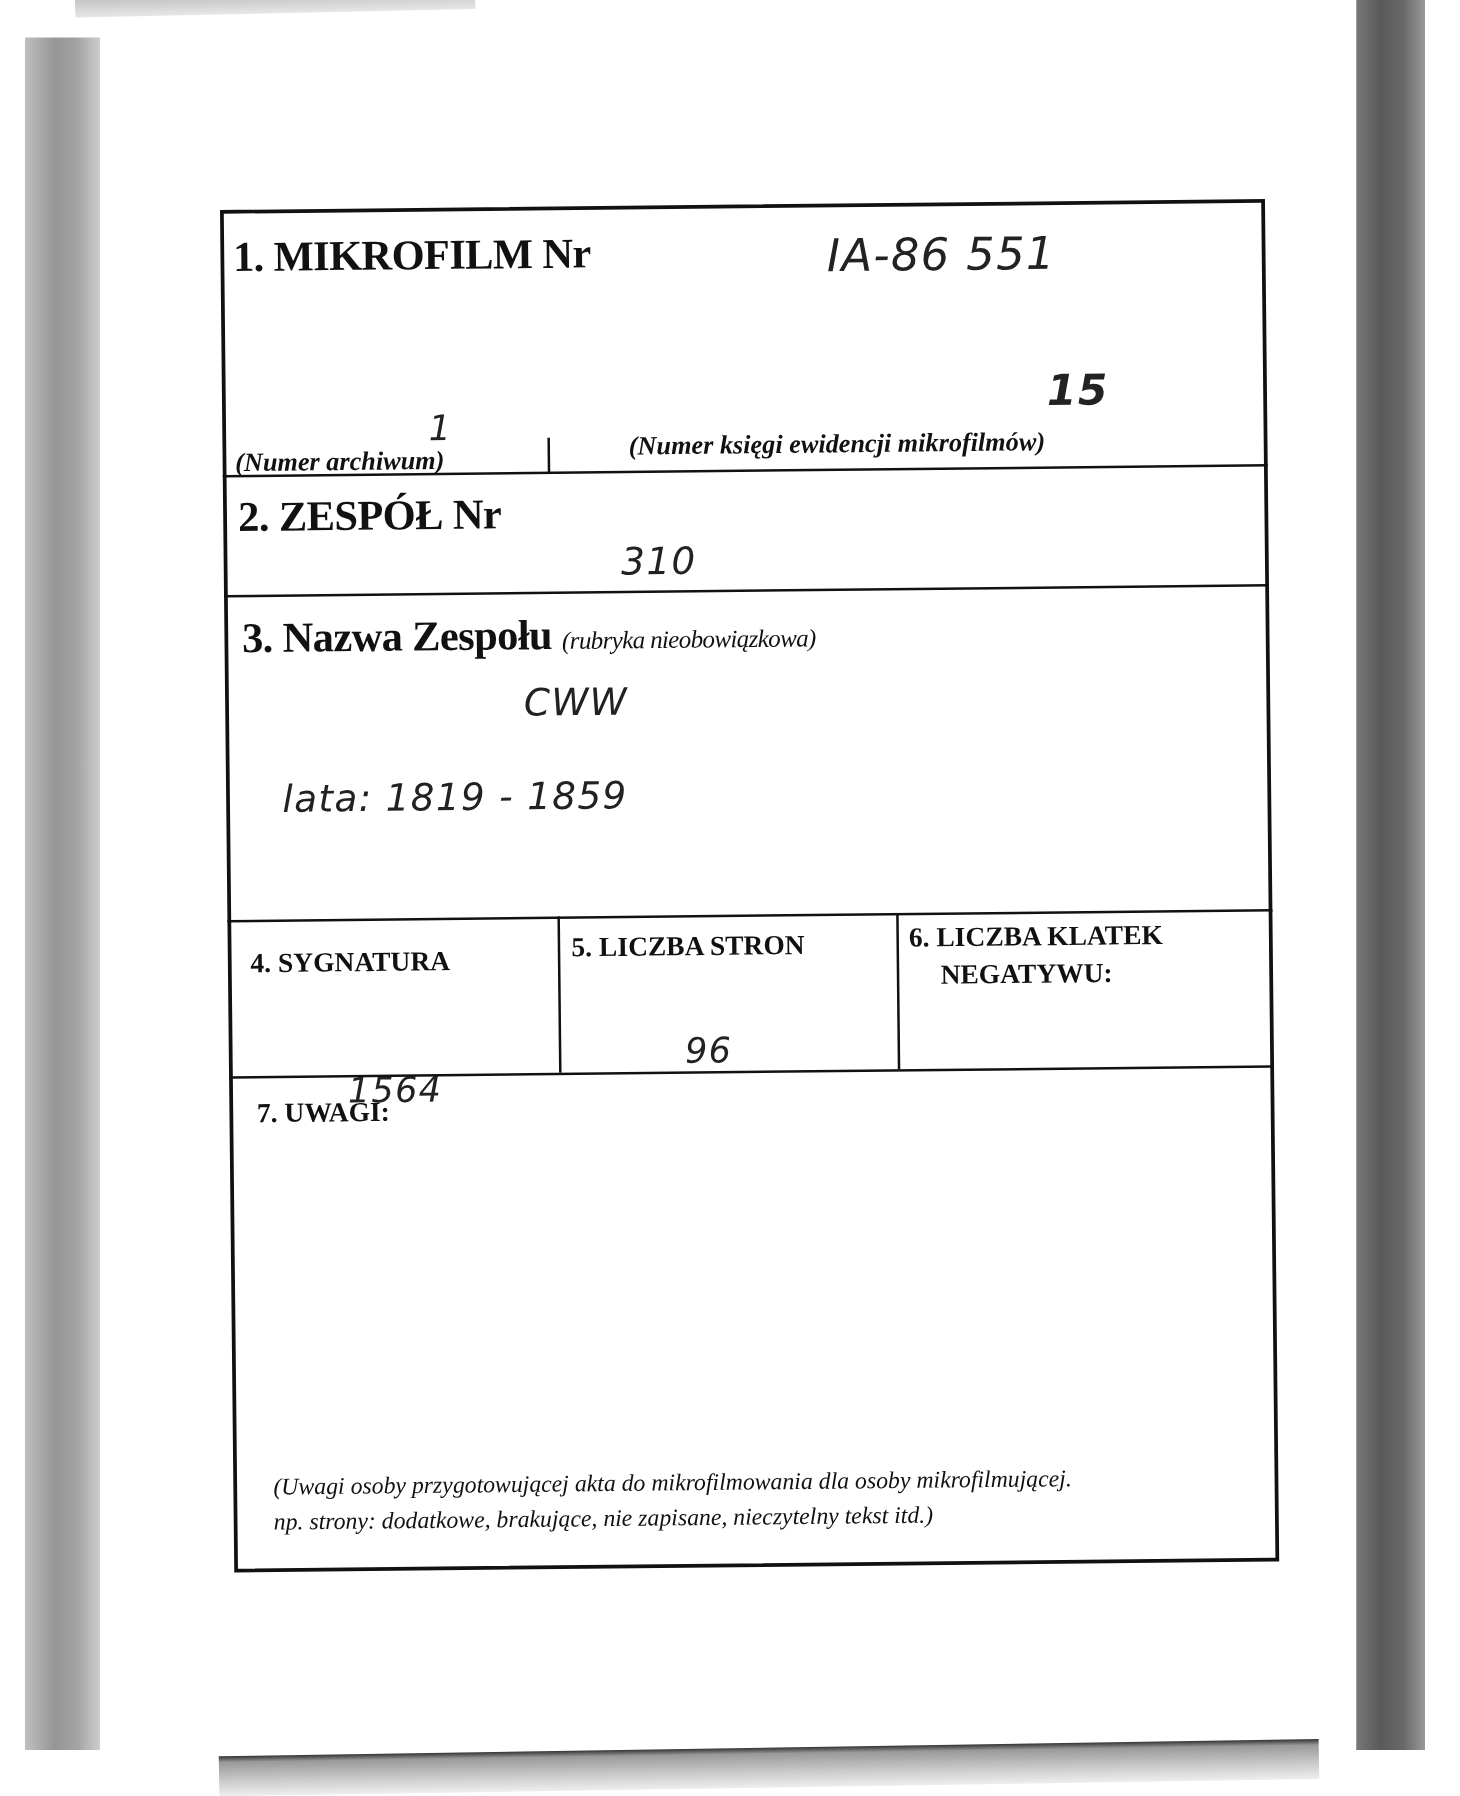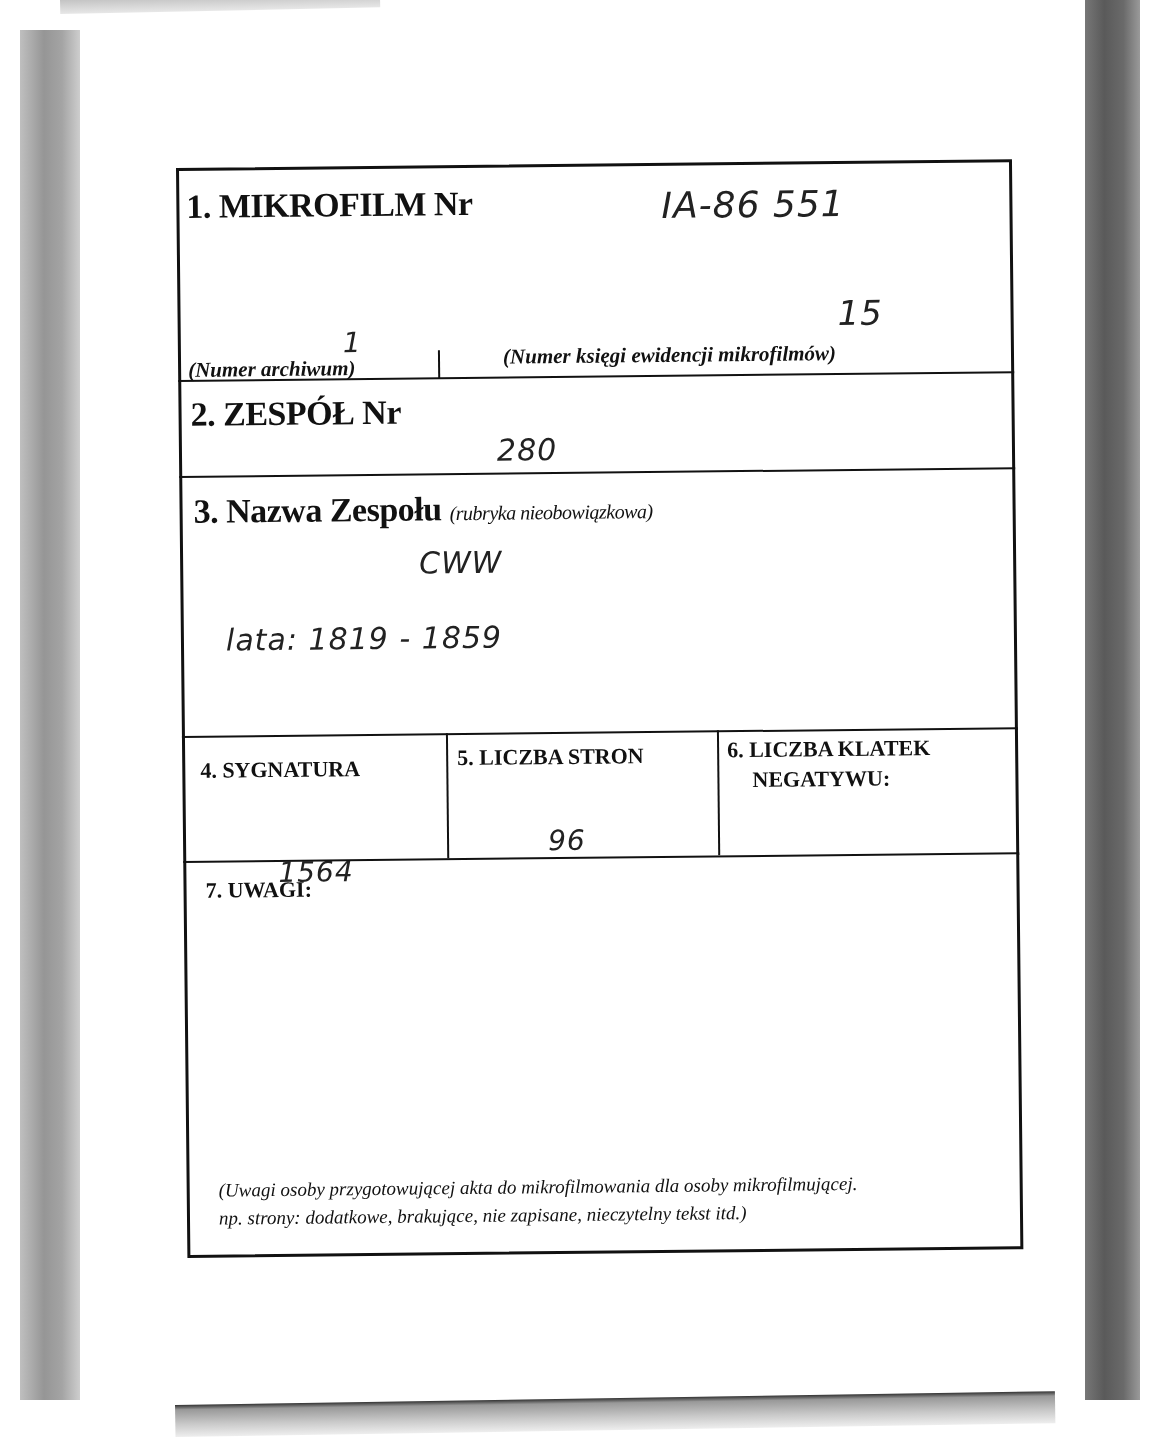--- a/index.html
+++ b/index.html
@@ -54,29 +54,29 @@
 <div class="strip-left"></div>
 <div class="strip-right"></div>
 <div class="strip-top"></div>
 <div class="strip-bottom"></div>
 
 <div class="card">
   <div class="box outer"></div>
 
   <div class="lbl-big" style="left:10px; top:20px;">1. MIKROFILM  Nr</div>
   <div class="hand" style="left:485px; top:22px; font-size:36px;">IA-86 551</div>
-  <div class="hand" style="left:660px; top:132px; font-size:34px;">15</div>
+  <div class="hand" style="left:660px; top:132px; font-size:34px;font-weight:bold;">15</div>
   <div class="hand" style="left:165px; top:160px; font-size:28px;">1</div>
   <div class="lbl-ital" style="left:10px; top:190px;">(Numer archiwum)</div>
   <div class="vline" style="left:260px; top:185px; height:28px;"></div>
   <div class="lbl-ital" style="left:325px; top:180px;">(Numer księgi ewidencji mikrofilmów)</div>
   <div class="hline" style="top:212px;"></div>
 
   <div class="lbl-big" style="left:12px; top:228px;">2. ZESPÓŁ  Nr</div>
-  <div class="hand" style="left:318px; top:268px;">280</div>
+  <div class="hand" style="left:318px; top:268px;">310</div>
   <div class="hline" style="top:308px;"></div>
 
   <div class="lbl-big" style="left:14px; top:325px;">
     <span>3. Nazwa Zespołu</span>
     <span class="lbl-ital-small">(rubryka nieobowiązkowa)</span>
   </div>
   <div class="hand" style="left:239px; top:380px;">CWW</div>
   <div class="hand" style="left:45px; top:455px;">lata: 1819 - 1859</div>
   <div class="hline" style="top:568px;"></div>
 

